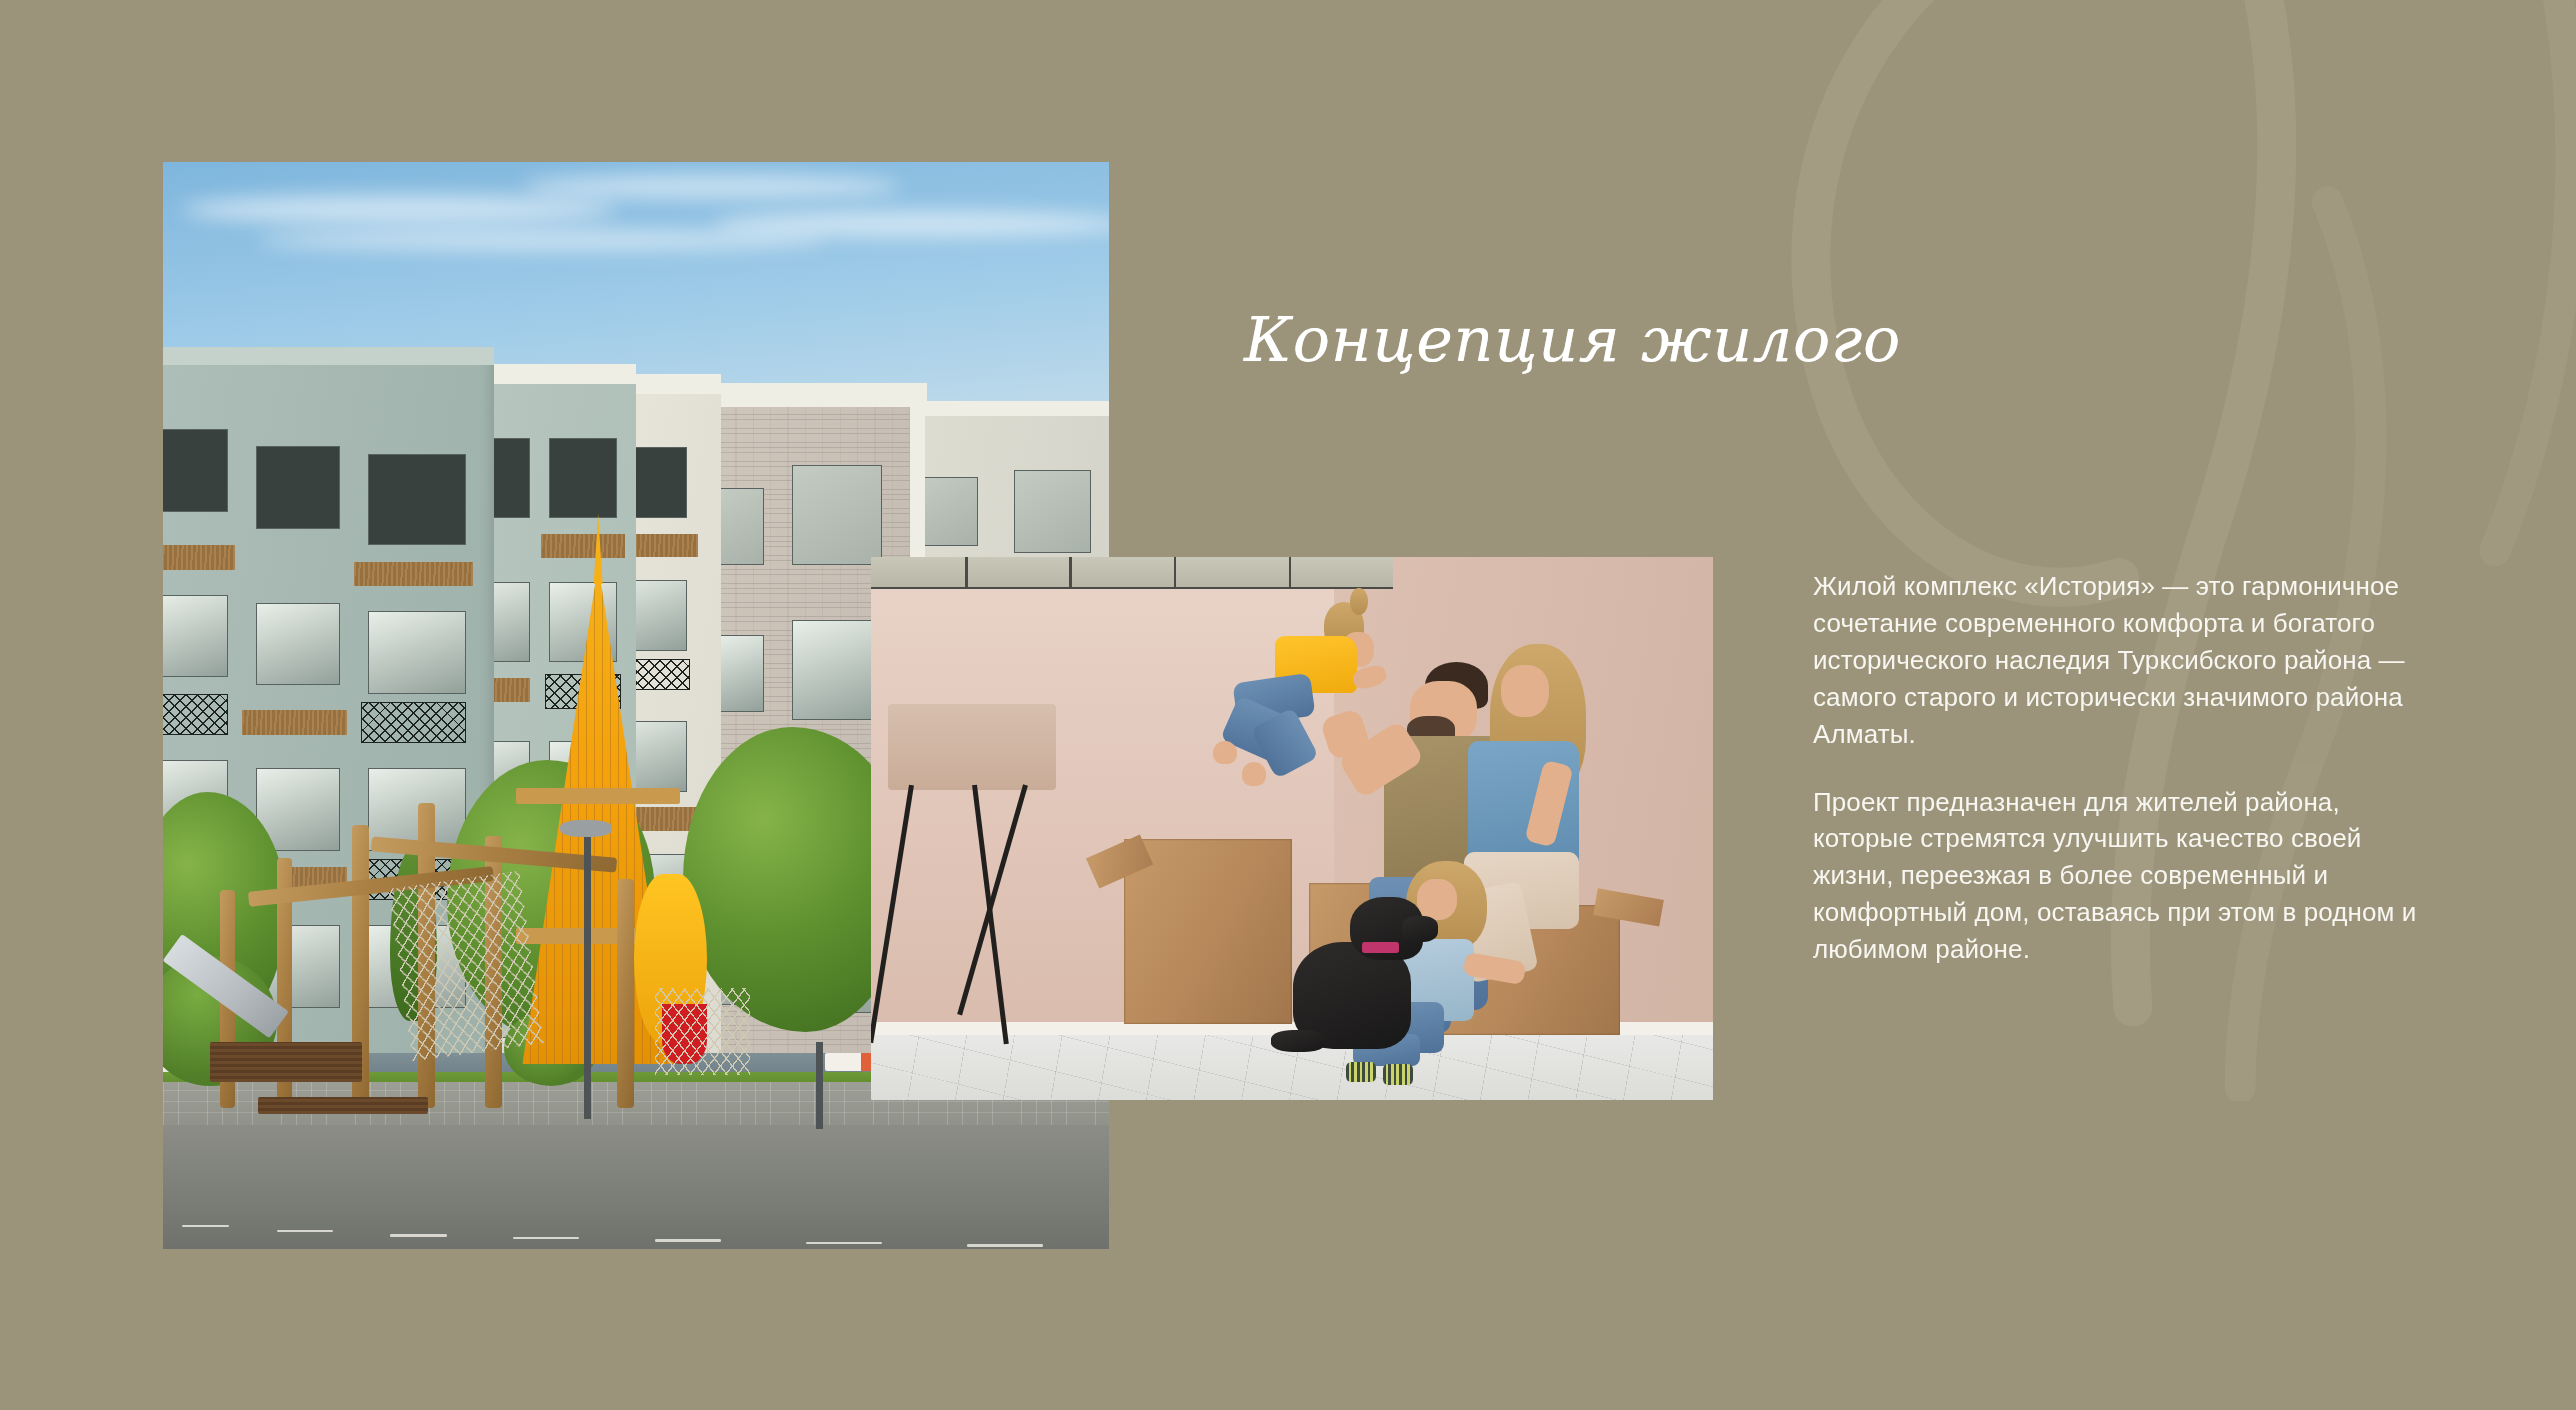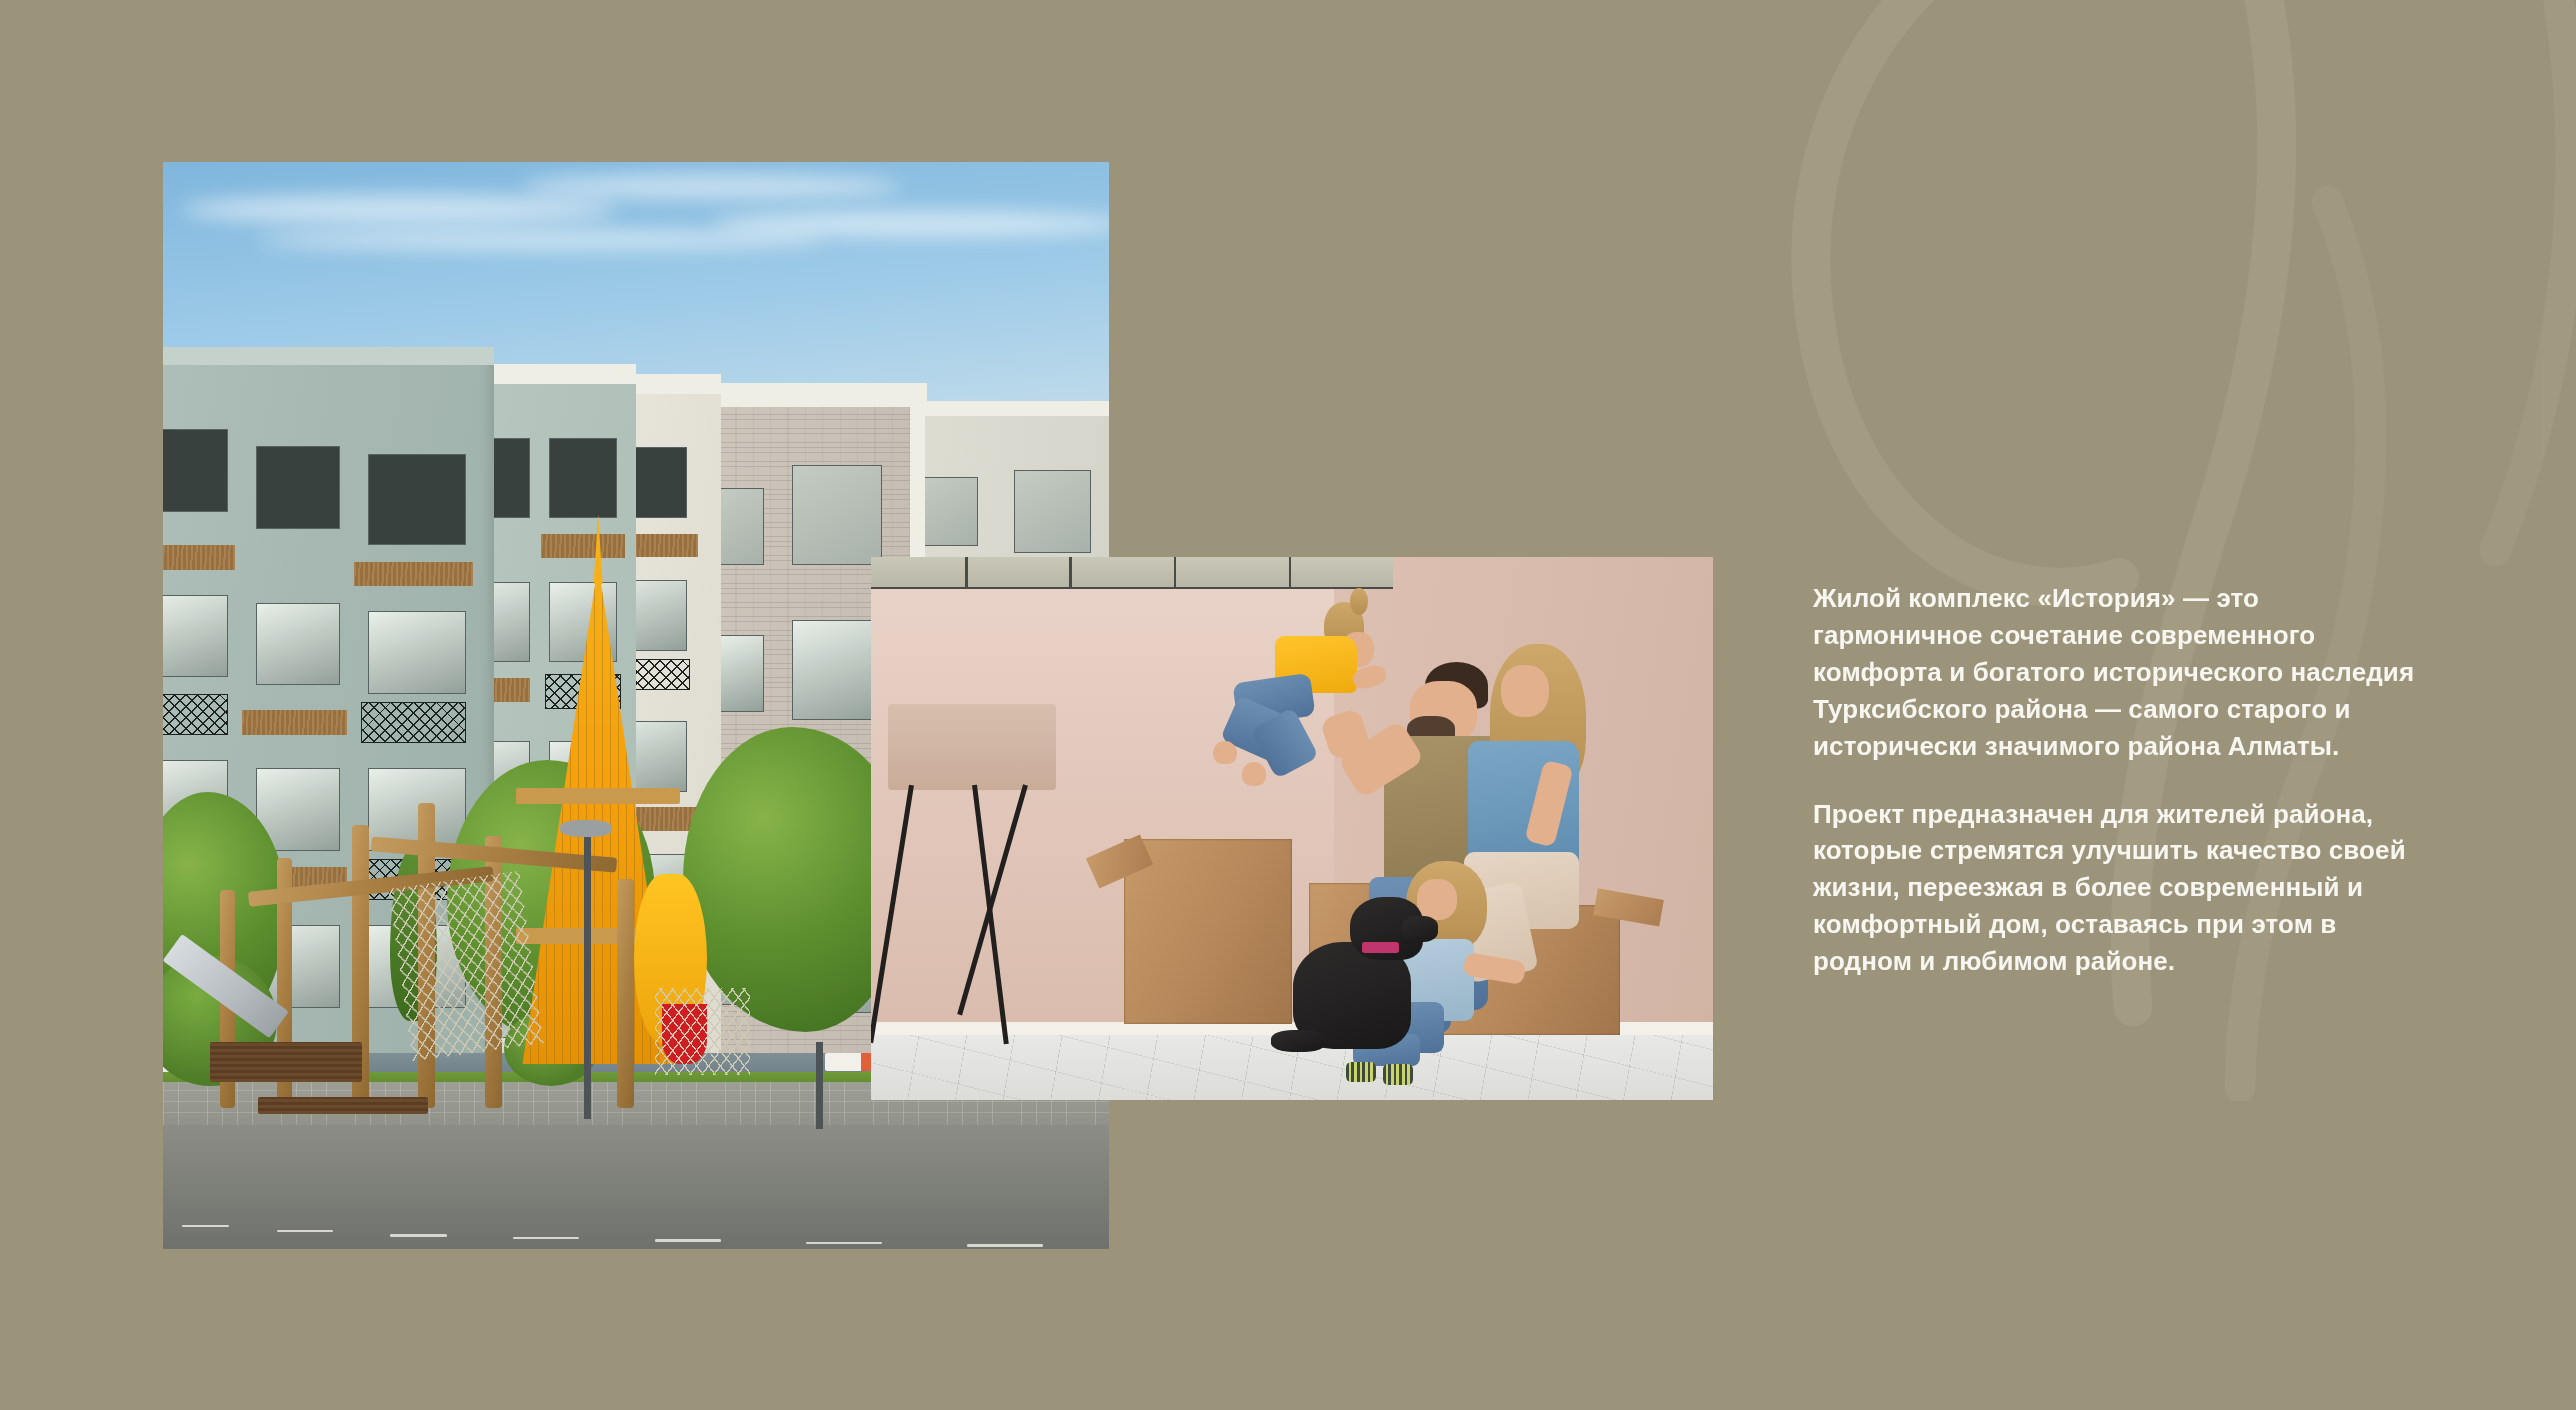--- a/index.html
+++ b/index.html
@@ -181,21 +181,21 @@
     letter-spacing:0.7px;
     text-shadow:0 0 0.7px rgba(255,255,255,.6);
   }
   .body-text{
     position:absolute;left:1813px;top:564px;width:617px;
     color:#f7f6f1;
     font-size:26px;
     line-height:1.42;
     letter-spacing:0.1px;
   }
-  .body-text p{margin:16px 0 31px 0;font-weight:bold;}
+  .body-text p{margin:4px 0 31px 0;}
   .body-text p:last-child{margin-bottom:0;}
 </style>
 </head>
 <body style="background: rgb(155, 148, 122);">
 
 <div class="slide">
 
   <svg class="watermark" viewBox="0 0 1500 1900" preserveAspectRatio="none" aria-hidden="true">
     <g fill="none" stroke="#a8a189" stroke-width="58" stroke-linecap="round" opacity="0.62">
       <path d="M 760 60 C 400 120 190 420 250 760 C 300 1050 520 1180 700 1120"></path>
@@ -433,20 +433,21 @@
     <div class="person" style="left:49%;top:62%;width:18%;height:34%;">
       <div class="dog" style="position:absolute;left:6%;top:26%;width:78%;height:58%;border-radius:42% 38% 28% 34%;"></div>
       <div class="dog" style="position:absolute;left:44%;top:2%;width:48%;height:34%;border-radius:46% 40% 30% 42%;"></div>
       <div class="dog" style="position:absolute;left:78%;top:12%;width:24%;height:14%;border-radius:40%;"></div>
       <div class="dog" style="position:absolute;left:-8%;top:74%;width:36%;height:12%;border-radius:40%;"></div>
       <div style="position:absolute;left:52%;top:26%;width:24%;height:6%;background:#c0356b;border-radius:2.7px;"></div>
     </div>
   </div>
 
   <div class="title">
+    <div>Концепция жилого</div>
   </div>
 
   <div class="body-text">
     <p>Жилой комплекс «История» — это гармоничное сочетание современного комфорта и богатого исторического наследия Турксибского района — самого старого и исторически значимого района Алматы.</p>
     <p>Проект предназначен для жителей района, которые стремятся улучшить качество своей жизни, переезжая в более современный и комфортный дом, оставаясь при этом в родном и любимом районе.</p>
   </div>
 
 </div>
 
 

